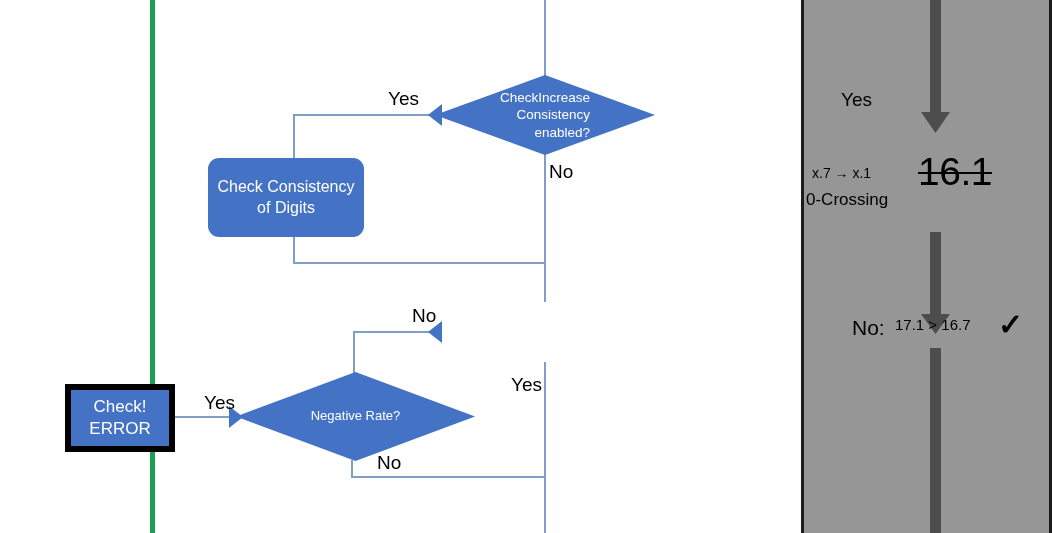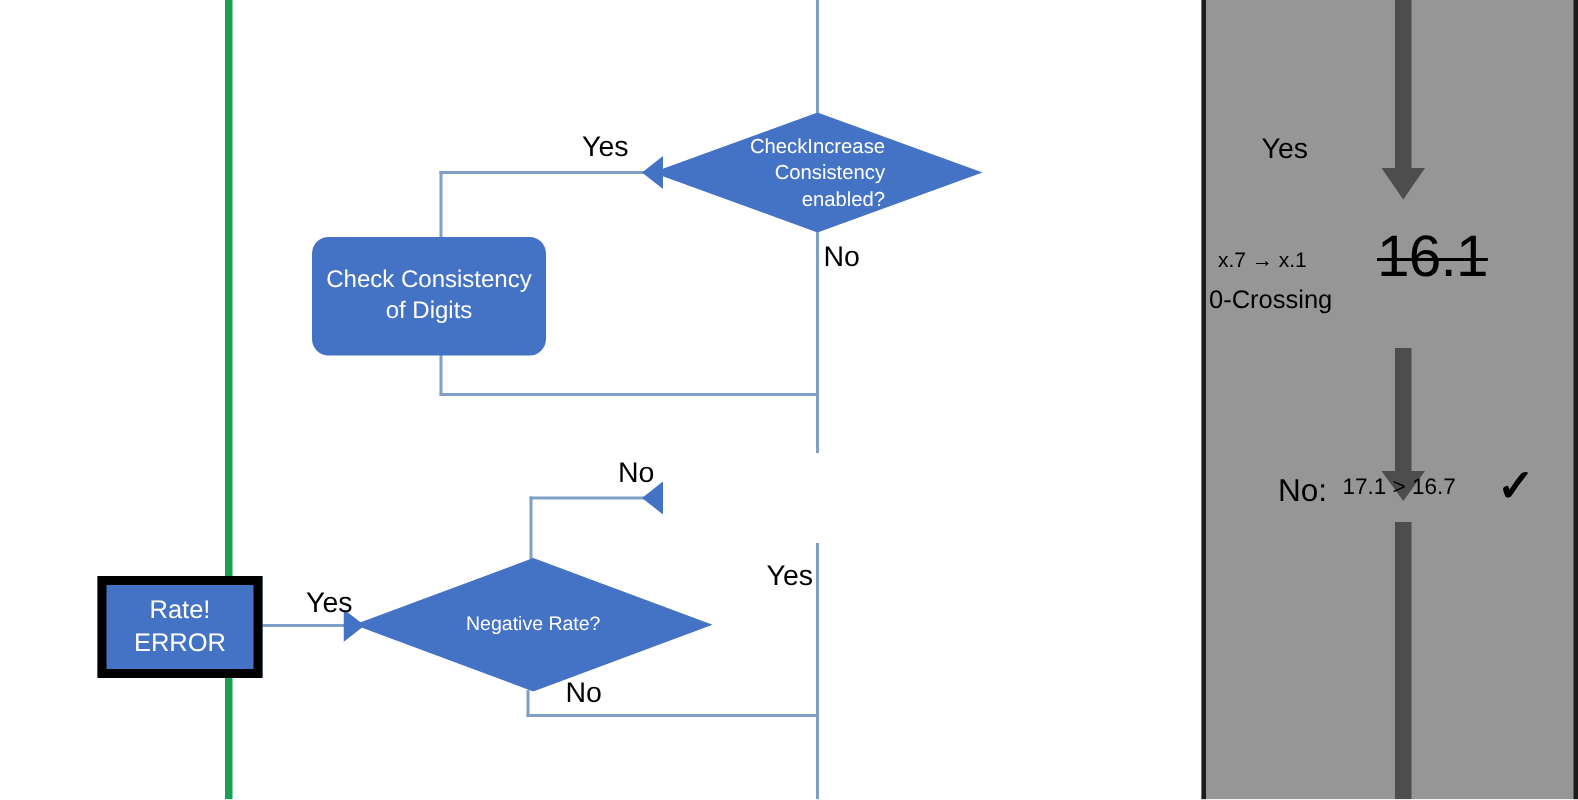--- a/index.html
+++ b/index.html
@@ -199,21 +199,21 @@
       <span>Negative Rate?</span>
     </div>
   </div>
 
   <div class="branch-label" style="left:204px; top:392px; font-size:19px;">Yes</div>
 
   <div class="branch-label" style="left:377px; top:452px; font-size:19px;">No</div>
 
   <div class="proc-box bordered" style="left:65px; top:384px; width:110px; height:68px; font-size:17px;">
     <div>
-      <span>Rate!</span><br>
+      <span>Check!</span><br>
       <span>ERROR</span>
     </div>
   </div>
 
   <div id="gray-panel">
 
     <div class="gray-arrow">
       <svg width="251" height="135" viewBox="0 0 251 135" aria-hidden="true">
         <rect x="126" y="-5" width="11" height="118" fill="#4d4d4d"></rect>
         <polygon points="117,112 146,112 131.5,133" fill="#4d4d4d"></polygon>

